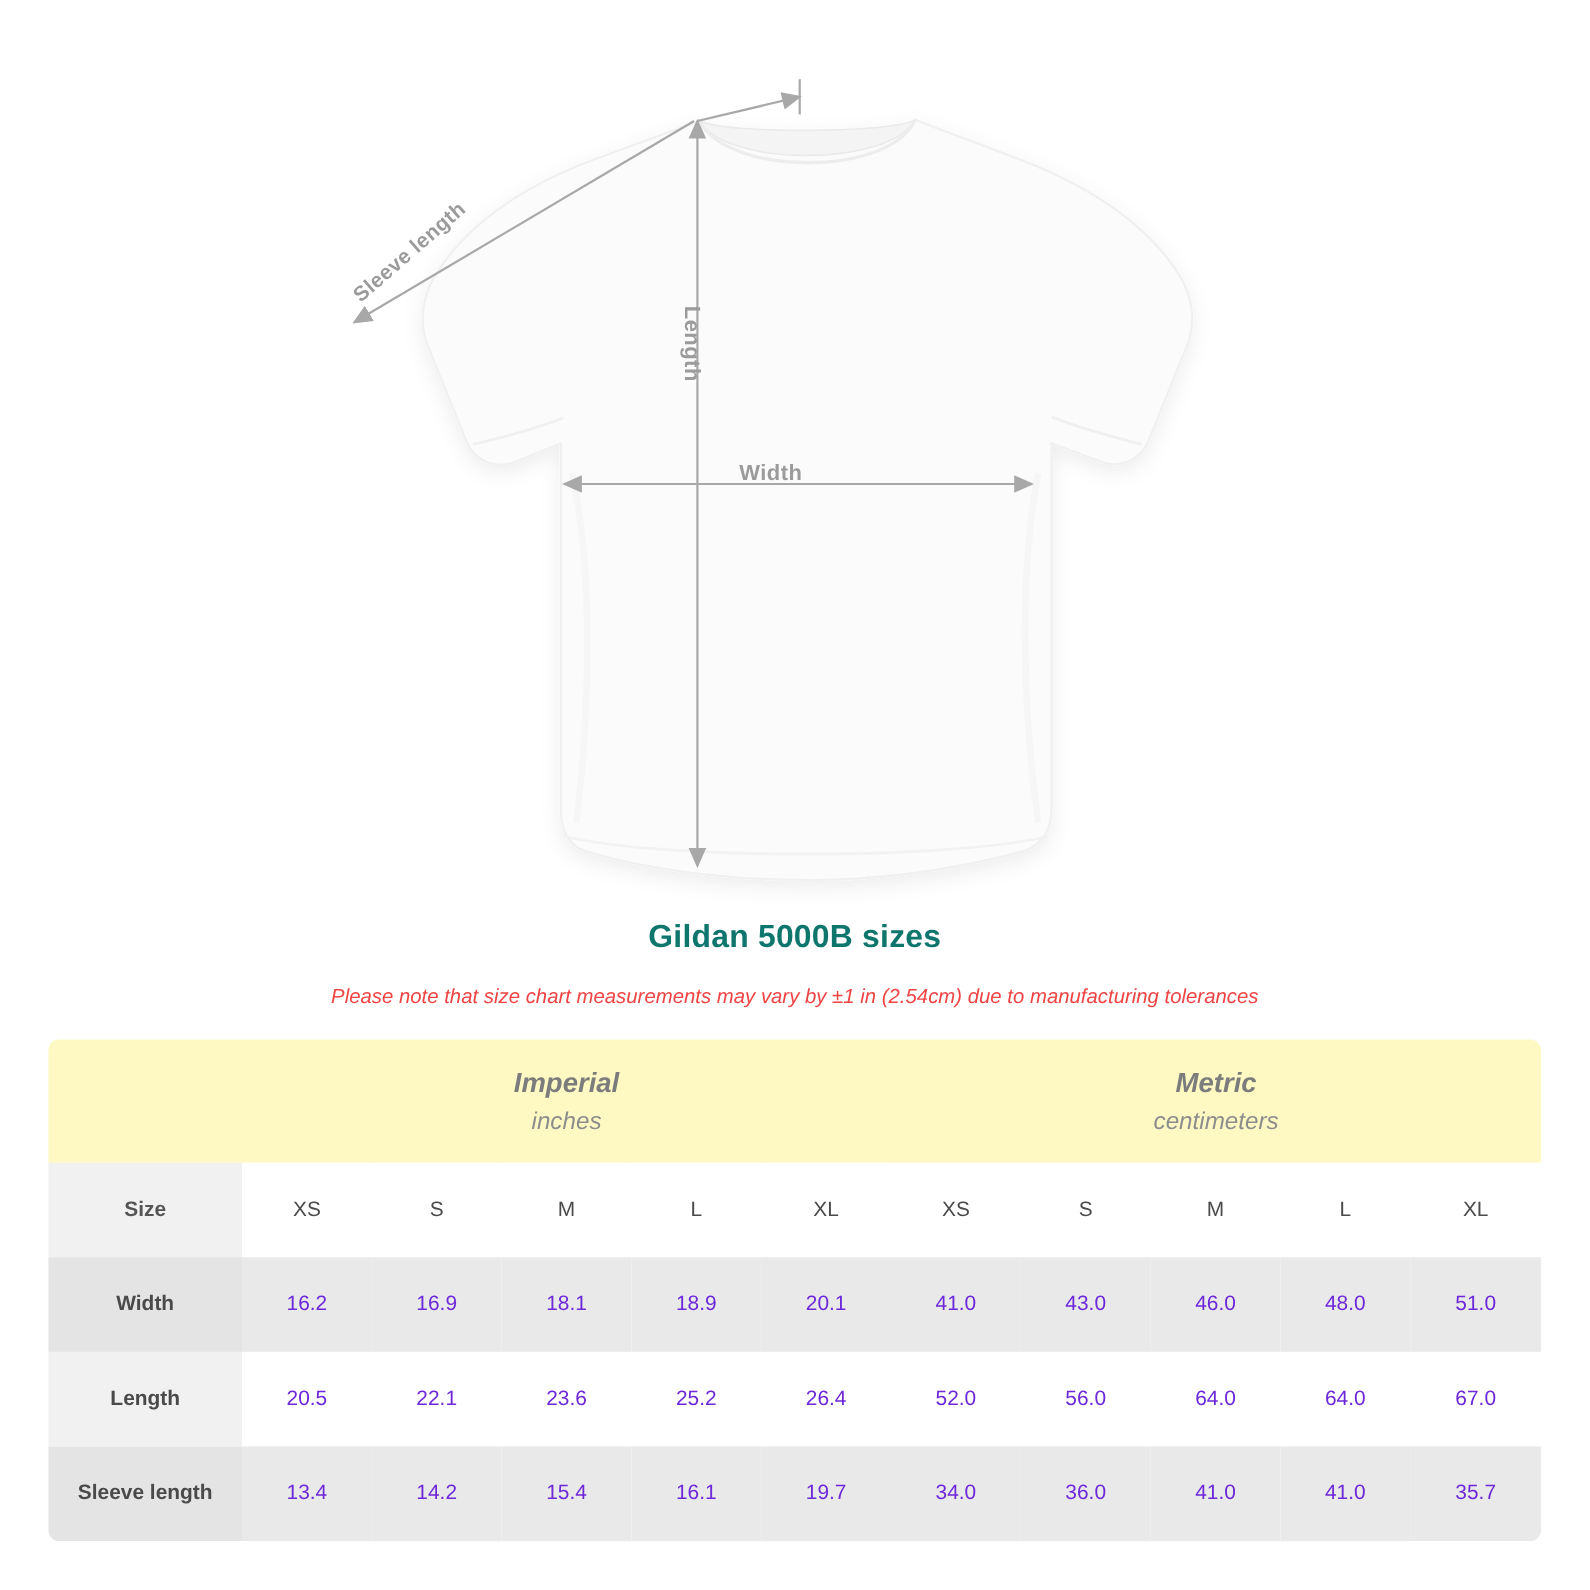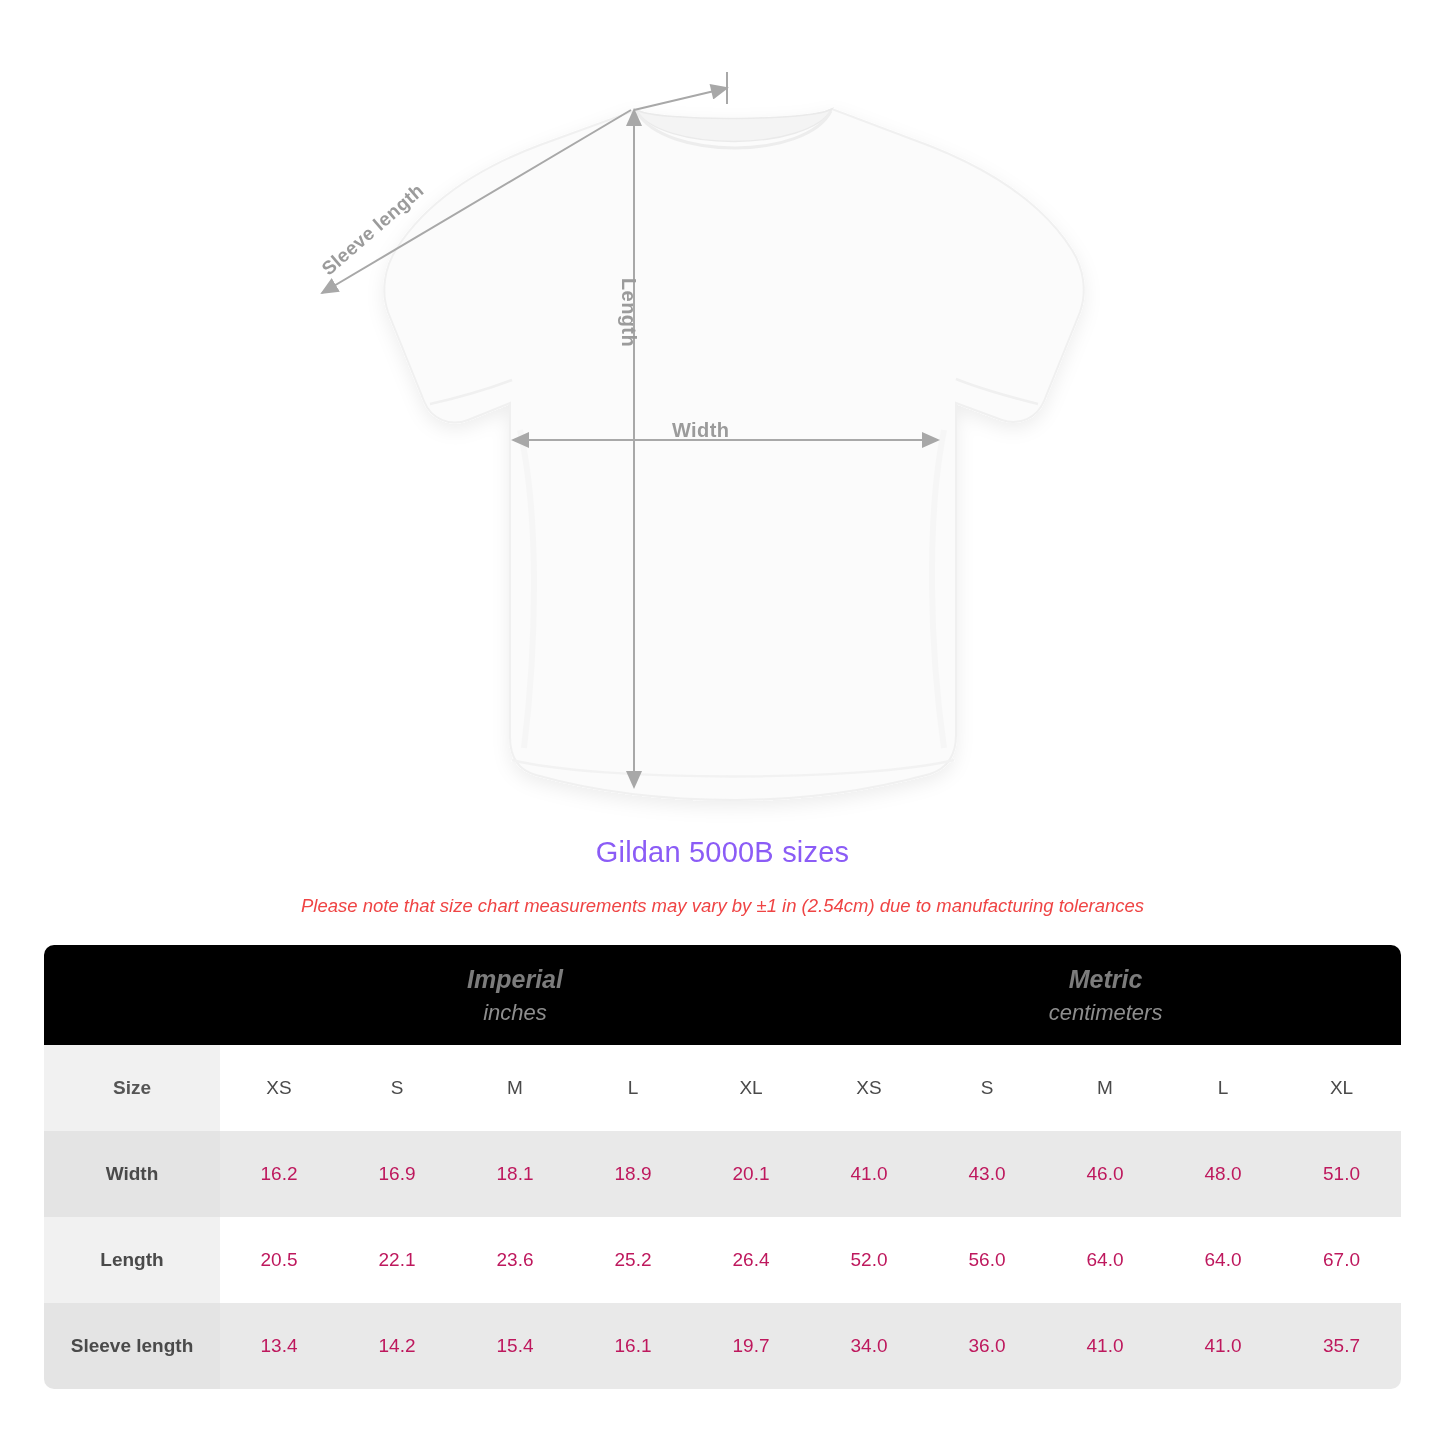--- a/index.html
+++ b/index.html
@@ -60,22 +60,22 @@
     font-size: 19px;
   }
 
   
   .title-block {
     text-align: center;
     margin-top: 6px;
   }
   .chart-title {
     font-size: 29px;
-    font-weight: normal;
-    color: #8b5cf6;
+    font-weight: bold;
+    color: #0f766e;
     letter-spacing: 0.2px;
   }
   .chart-note {
     margin-top: 26px;
     font-size: 18.5px;
     font-style: italic;
     color: #ef4444;
   }
 
   
@@ -87,22 +87,22 @@
     border-collapse: collapse;
     table-layout: fixed;
   }
   table.size-table td, table.size-table th {
     border: none;
     text-align: center;
     vertical-align: middle;
   }
 
   .unit-head td {
-    background: #000000;
-    height: 100px;
+    background: #fef9c3;
+    height: 112px;
     padding: 0;
   }
   .unit-head td.first {
     border-top-left-radius: 10px;
   }
   .unit-head td.last {
     border-top-right-radius: 10px;
     text-align: center;
   }
   .unit-title {
@@ -127,21 +127,21 @@
   }
   .row-size td.rowhead {
     font-weight: bold;
     color: #555555;
     background: #f1f1f1;
   }
 
   tr.data-row td {
     height: 84px;
     font-size: 19px;
-    color: #be185d;
+    color: #6d28d9;
   }
   tr.data-row.shade td {
     background: #e9e9e9;
   }
   tr.data-row.plain td {
     background: #ffffff;
   }
   tr.data-row td.rowhead {
     font-weight: bold;
     color: #4a4a4a;

